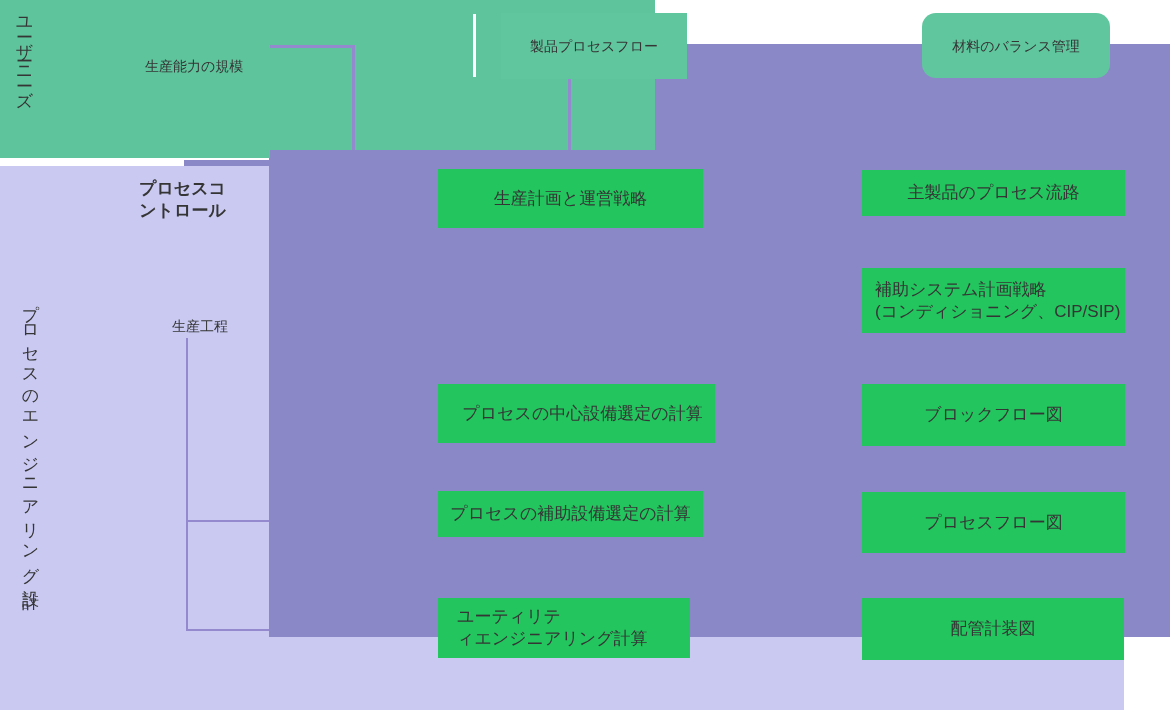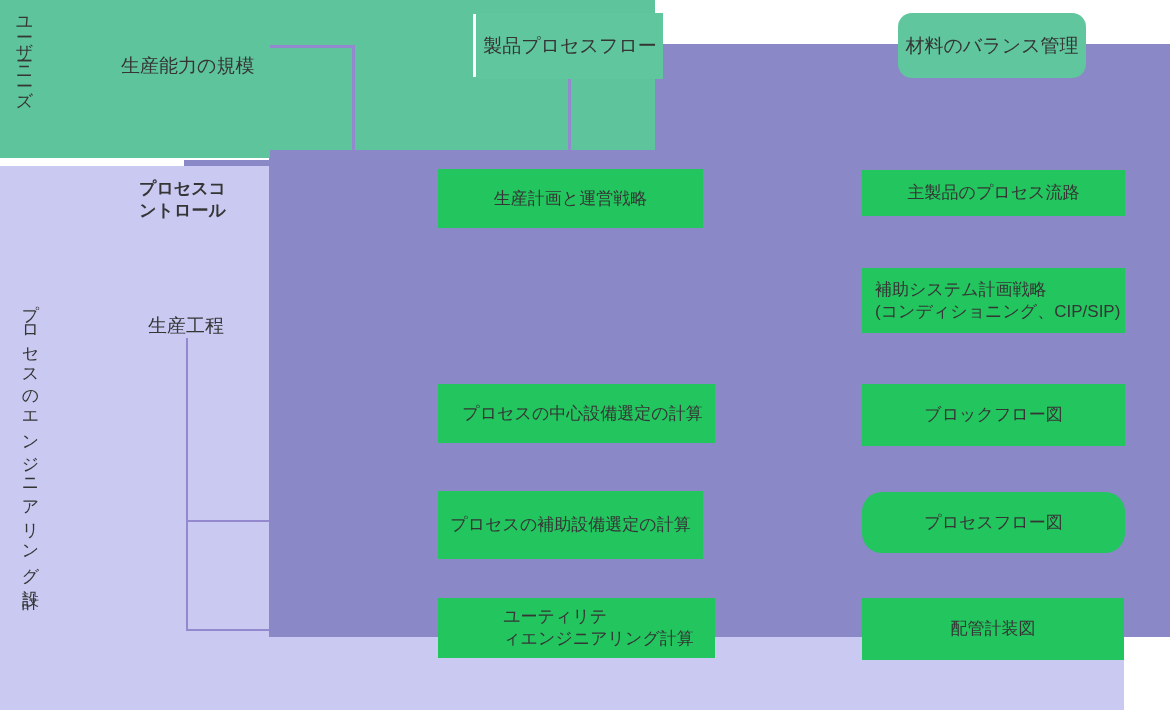--- a/index.html
+++ b/index.html
@@ -16,21 +16,21 @@
   .lav{background:#c9c9f2;}
   .lavbox{background:#22c55e;}
   .line{background:#9488cf;}
   .whiteline{background:#ffffff;}
   .boxlabel{
     display:flex;align-items:center;justify-content:center;
     font-size:17px;line-height:22px;text-align:center;
     white-space:pre-line;
   }
   .boxlabel.leftalign{justify-content:flex-start;text-align:left;}
-  .toplabel{font-size:19px;line-height:20px;white-space:pre-line;}
+  .toplabel{font-size:14px;line-height:20px;white-space:pre-line;margin-left:24px;}
   .vtext{
     writing-mode:vertical-rl;text-orientation:mixed;
     font-size:17px;letter-spacing:2.5px;line-height:20px;
   }
 </style>
 </head>
 <body>
 
 <div id="stage">
 
@@ -73,38 +73,38 @@
   <div class="abs toplabel" style="left:148px;top:296px;">
     <span>生産工程</span>
   </div>
 
   <div class="abs lavbox boxlabel" style="left:438px;top:169px;width:265px;height:59px;">
     <span>生産計画と運営戦略</span>
   </div>
   <div class="abs lavbox boxlabel" style="left:438px;top:384px;width:265px;height:59px;padding-left:12px;">
     <span>プロセスの中心設備選定の計算</span>
   </div>
-  <div class="abs lavbox boxlabel" style="left:438px;top:491px;width:265px;height:68px;">
+  <div class="abs lavbox boxlabel" style="left:438px;top:491px;width:265px;height:46px;">
     <span>プロセスの補助設備選定の計算</span>
   </div>
-  <div class="abs lavbox boxlabel leftalign" style="left:438px;top:598px;width:233px;height:60px;padding-left:44px;justify-content:center;">
+  <div class="abs lavbox boxlabel leftalign" style="left:438px;top:598px;width:233px;height:60px;padding-left:19px;">
     <span>ユーティリテ
 ィエンジニアリング計算</span>
   </div>
 
   <div class="abs lavbox boxlabel" style="left:862px;top:170px;width:263px;height:46px;">
     <span>主製品のプロセス流路</span>
   </div>
   <div class="abs lavbox boxlabel leftalign" style="left:862px;top:268px;width:250px;height:65px;padding-left:13px;">
     <span>補助システム計画戦略
 (コンディショニング、CIP/SIP)</span>
   </div>
   <div class="abs lavbox boxlabel" style="left:862px;top:384px;width:263px;height:62px;">
     <span>ブロックフロー図</span>
   </div>
-  <div class="abs lavbox boxlabel" style="left:862px;top:492px;width:263px;height:61px;border-radius:20px;">
+  <div class="abs lavbox boxlabel" style="left:862px;top:492px;width:263px;height:61px;">
     <span>プロセスフロー図</span>
   </div>
   <div class="abs lavbox boxlabel" style="left:862px;top:598px;width:262px;height:62px;">
     <span>配管計装図</span>
   </div>
 
 </div>
 
 </body></html>

